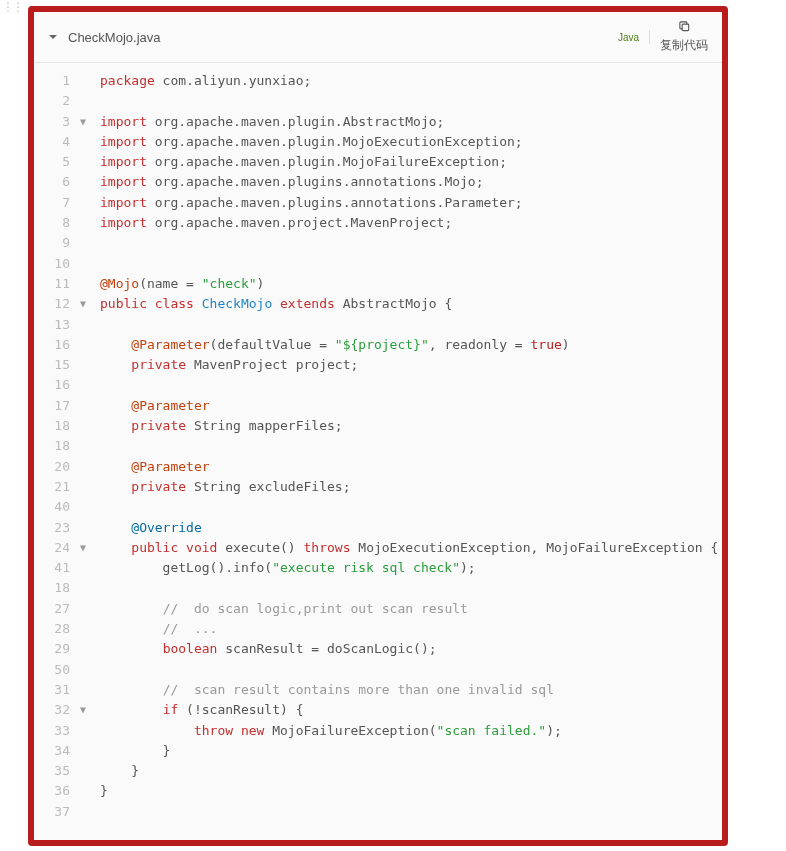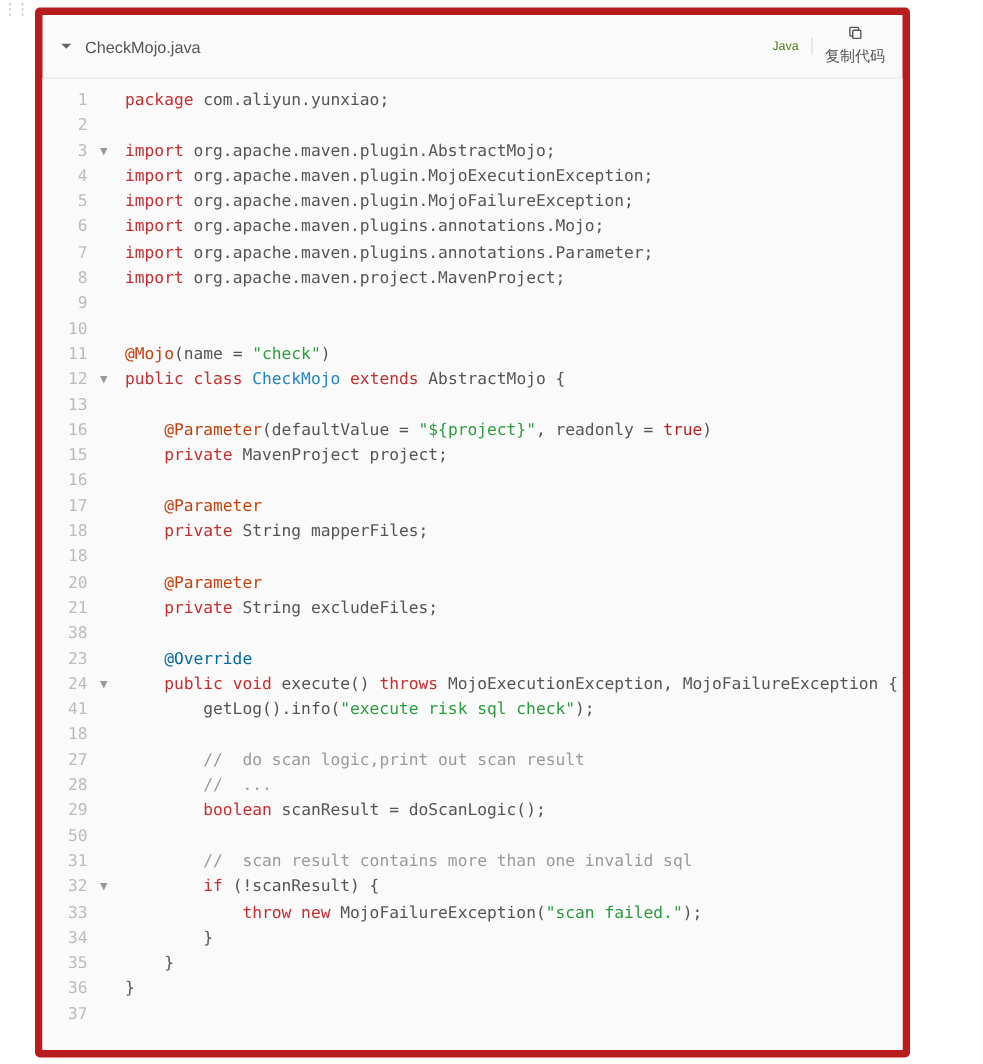--- a/index.html
+++ b/index.html
@@ -135,21 +135,21 @@
         <div class="g-row">12</div>
         <div class="g-row">13</div>
         <div class="g-row">16</div>
         <div class="g-row">15</div>
         <div class="g-row">16</div>
         <div class="g-row">17</div>
         <div class="g-row">18</div>
         <div class="g-row">18</div>
         <div class="g-row">20</div>
         <div class="g-row">21</div>
-        <div class="g-row">38</div>
+        <div class="g-row">40</div>
         <div class="g-row">23</div>
         <div class="g-row">24</div>
         <div class="g-row">41</div>
         <div class="g-row">18</div>
         <div class="g-row">27</div>
         <div class="g-row">28</div>
         <div class="g-row">29</div>
         <div class="g-row">50</div>
         <div class="g-row">31</div>
         <div class="g-row">32</div>

